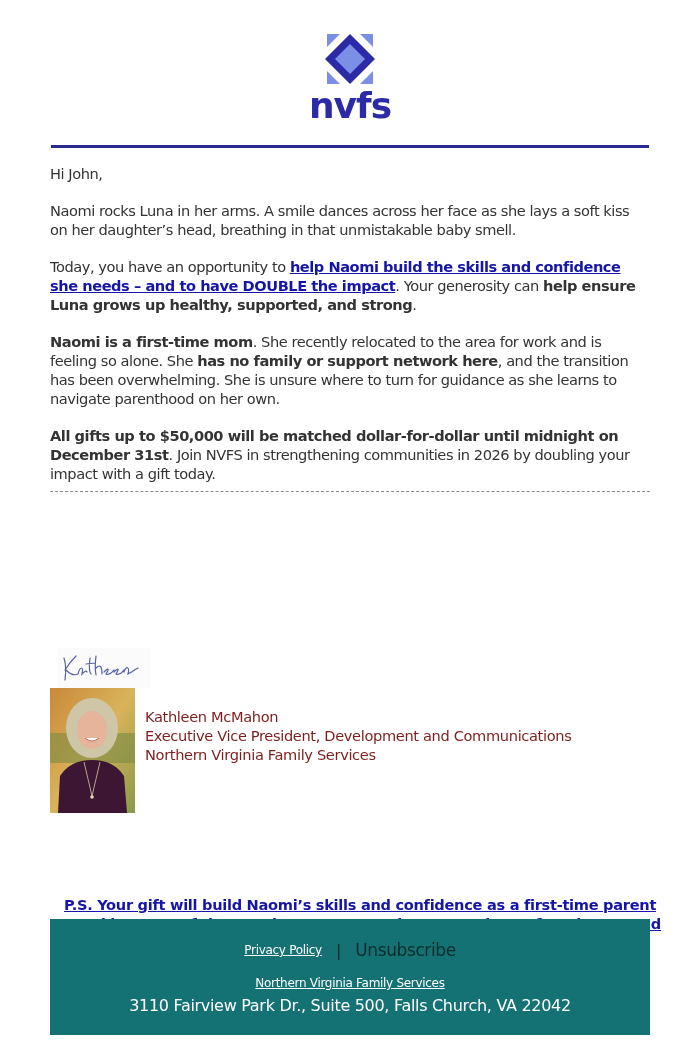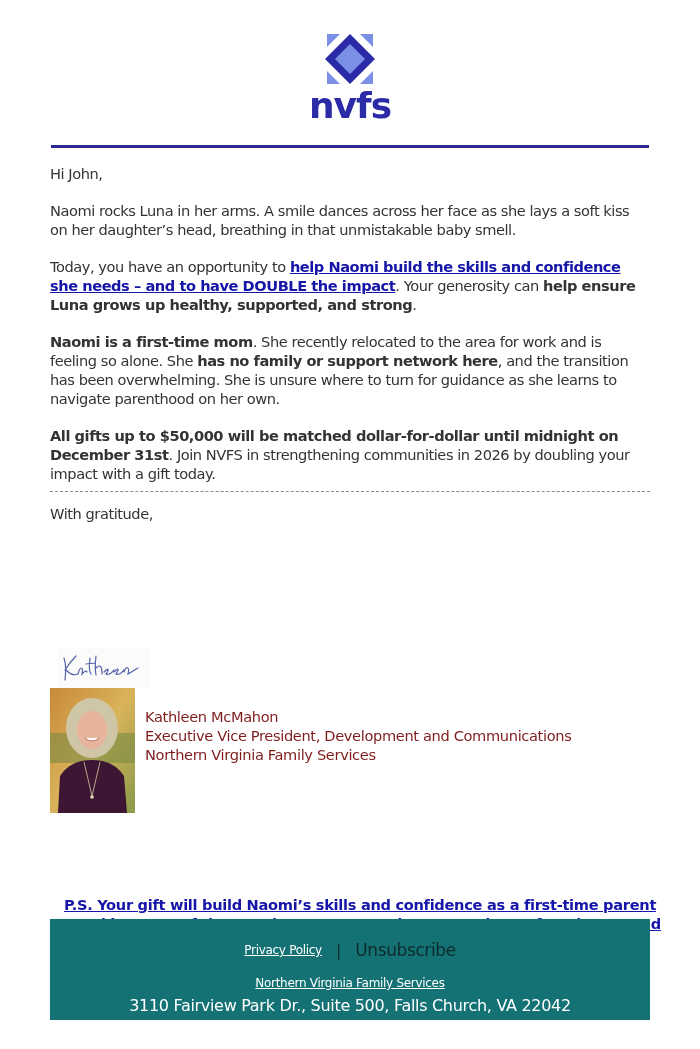--- a/index.html
+++ b/index.html
@@ -40,21 +40,21 @@
   .sig-text {
     position: absolute; left: 145px; top: 707px;
     font-size: 14.6px; line-height: 19px; letter-spacing: -0.35px; color: #7f1d1d;
   }
   .ps {
     position: absolute; left: 64px; top: 847px; width: 600px;
     font-size: 14.6px; line-height: 19px; letter-spacing: -0.3px; margin-top: 48px;
   }
   .ps a { color: #1515a8; font-weight: bold; text-decoration: underline; }
   .footer {
-    position: absolute; left: 50px; top: 919px; width: 600px; height: 101px;
+    position: absolute; left: 50px; top: 919px; width: 600px; height: 116px;
     background: #147274; text-align: center;
   }
   .footer-links {
     position: absolute; top: 21px; left: 0; width: 100%;
     display: flex; justify-content: center; align-items: center; gap: 0;
   }
   .privacy {
     color: #ffffff; font-size: 12px; text-decoration: underline; letter-spacing: -0.3px;
   }
   .sep {
@@ -100,21 +100,20 @@
   <p>
     <span>Today, you have an opportunity to </span><a href="#">help Naomi build the skills and confidence she needs – and to have DOUBLE the impact</a><span>. Your generosity can </span><b>help ensure Luna grows up healthy, supported, and strong</b><span>.</span>
   </p>
   <p>
     <b>Naomi is a first-time mom</b><span>. She recently relocated to the area for work and is feeling so alone. She </span><b>has no family or support network here</b><span>, and the transition has been overwhelming. She is unsure where to turn for guidance as she learns to navigate parenthood on her own.</span>
   </p>
   <p style="margin-bottom:8px;">
     <b>All gifts up to $50,000 will be matched dollar-for-dollar until midnight on December 31st</b><span>. Join NVFS in strengthening communities in 2026 by doubling your impact with a gift today.</span>
   </p>
   <hr class="divider">
-  <p class="gratitude">With gratitude,</p>
 </div>
 
 <div class="signature">
   <svg viewBox="0 0 92 40" width="92" height="40">
     <rect x="0" y="0" width="92" height="40" fill="#fbfbfb"></rect>
     <path d="M6,10 C8,16 8,24 7,32 M7,22 C12,14 16,10 18,8 M8,22 C12,26 16,28 20,26
              M20,26 C22,18 26,18 24,26 C26,24 28,22 29,24
              M32,10 C31,18 31,24 33,26 M28,16 L37,15
              M38,8 C37,16 37,22 38,27 M38,20 C42,16 44,18 44,26
              M46,24 C50,20 52,20 48,26 C52,28 54,24 56,22

